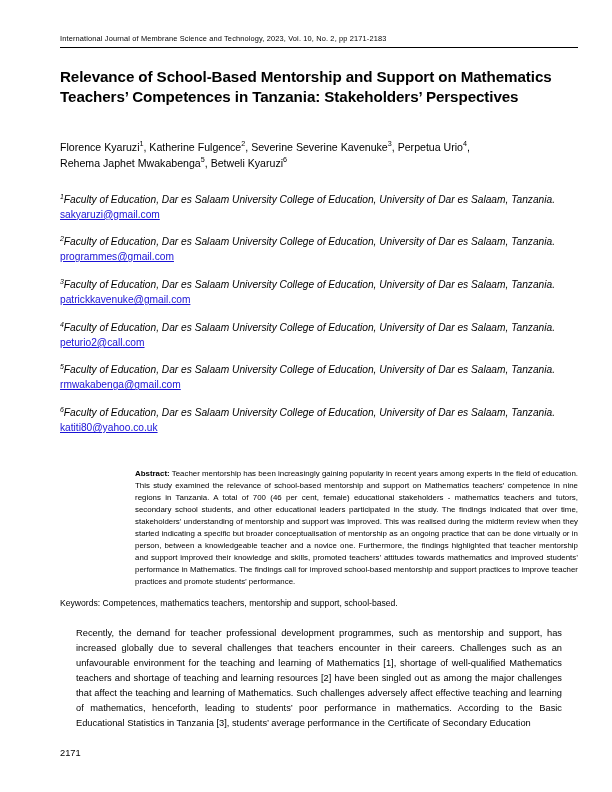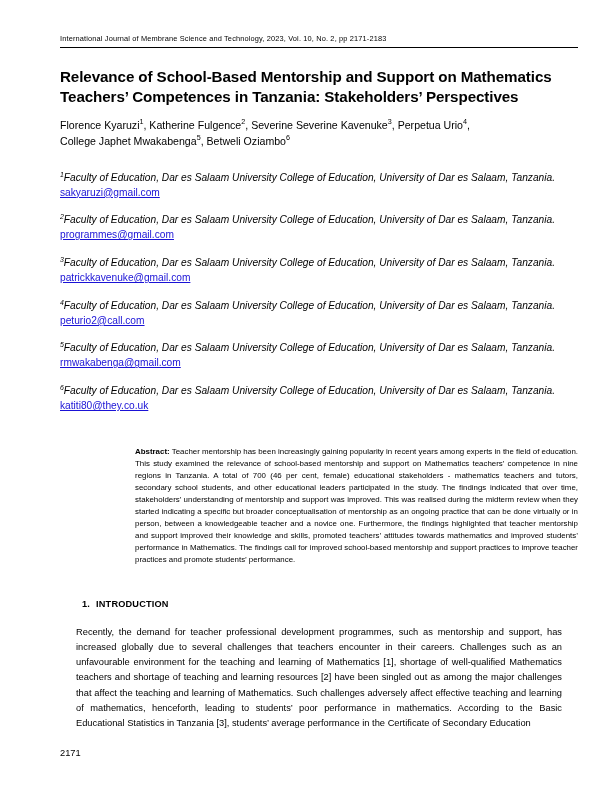--- a/index.html
+++ b/index.html
@@ -44,21 +44,21 @@
     height: 0;
     margin-bottom: 19px;
   }
 
   
   .title {
     font-size: 15.2px;
     font-weight: bold;
     line-height: 1.32;
     letter-spacing: -0.1px;
-    margin: 0 0 10px 0;
+    margin: 0 0 32px 0;
   }
 
   
   .authors {
     font-size: 10.6px;
     line-height: 1.52;
     margin: 0 0 20px 0;
   }
   sup {
     font-size: 0.68em;
@@ -141,21 +141,21 @@
   <div class="content">
 
     <div class="journal-line">International Journal of Membrane Science and Technology, 2023, Vol. 10, No. 2, pp 2171-2183</div>
     <div class="header-rule"></div>
 
     <h1 class="title">Relevance of School-Based Mentorship and Support on Mathematics Teachers’ Competences in Tanzania: Stakeholders’ Perspectives</h1>
 
     <div class="authors">
       <span>Florence Kyaruzi</span><sup>1</sup><span>, Katherine Fulgence</span><sup>2</sup><span>, Severine Severine Kavenuke</span><sup>3</sup><span>, Perpetua Urio</span><sup>4</sup><span>,</span>
       <br>
-      <span>College Japhet Mwakabenga</span><sup>5</sup><span>, Betweli Oziambo</span><sup>6</sup>
+      <span>Rehema Japhet Mwakabenga</span><sup>5</sup><span>, Betweli Kyaruzi</span><sup>6</sup>
     </div>
 
     <div class="affiliations">
       <div class="affiliation">
         <sup class="aff-sup">1</sup><span>Faculty of Education, Dar es Salaam University College of Education, University of Dar es Salaam, Tanzania.</span>
         <a class="email" href="#">sakyaruzi@gmail.com</a>
       </div>
       <div class="affiliation">
         <sup class="aff-sup">2</sup><span>Faculty of Education, Dar es Salaam University College of Education, University of Dar es Salaam, Tanzania.</span>
         <a class="email" href="#">programmes@gmail.com</a>
@@ -167,31 +167,29 @@
       <div class="affiliation">
         <sup class="aff-sup">4</sup><span>Faculty of Education, Dar es Salaam University College of Education, University of Dar es Salaam, Tanzania.</span>
         <a class="email" href="#">peturio2@call.com</a>
       </div>
       <div class="affiliation">
         <sup class="aff-sup">5</sup><span>Faculty of Education, Dar es Salaam University College of Education, University of Dar es Salaam, Tanzania.</span>
         <a class="email" href="#">rmwakabenga@gmail.com</a>
       </div>
       <div class="affiliation">
         <sup class="aff-sup">6</sup><span>Faculty of Education, Dar es Salaam University College of Education, University of Dar es Salaam, Tanzania.</span>
-        <a class="email" href="#">katiti80@they.co.uk</a>
+        <a class="email" href="#">katiti80@yahoo.co.uk</a>
       </div>
     </div>
 
     <div class="abstract-block">
       <p class="abstract"><span class="abstract-label">Abstract:</span><span> Teacher mentorship has been increasingly gaining popularity in recent years among experts in the field of education. This study examined the relevance of school-based mentorship and support on Mathematics teachers’ competence in nine regions in Tanzania. A total of 700 (46 per cent, female) educational stakeholders - mathematics teachers and tutors, secondary school students, and other educational leaders participated in the study. The findings indicated that over time, stakeholders’ understanding of mentorship and support was improved. This was realised during the midterm review when they started indicating a specific but broader conceptualisation of mentorship as an ongoing practice that can be done virtually or in person, between a knowledgeable teacher and a novice one. Furthermore, the findings highlighted that teacher mentorship and support improved their knowledge and skills, promoted teachers’ attitudes towards mathematics and improved students’ performance in Mathematics. The findings call for improved school-based mentorship and support practices to improve teacher practices and promote students’ performance.</span></p>
     </div>
 
+    <p class="keywords">Keywords: Competences, mathematics teachers, mentorship and support, school-based.</p>
 
-    <div class="section-heading">
-      <span class="num">1.</span><span>INTRODUCTION</span>
-    </div>
 
     <p class="body-par">Recently, the demand for teacher professional development programmes, such as mentorship and support, has increased globally due to several challenges that teachers encounter in their careers. Challenges such as an unfavourable environment for the teaching and learning of Mathematics [1], shortage of well-qualified Mathematics teachers and shortage of teaching and learning resources [2] have been singled out as among the major challenges that affect the teaching and learning of Mathematics. Such challenges adversely affect effective teaching and learning of mathematics, henceforth, leading to students’ poor performance in mathematics. According to the Basic Educational Statistics in Tanzania [3], students’ average performance in the Certificate of Secondary Education</p>
 
   </div>
 
   <div class="page-number">2171</div>
 </div>
 
 </body></html>

